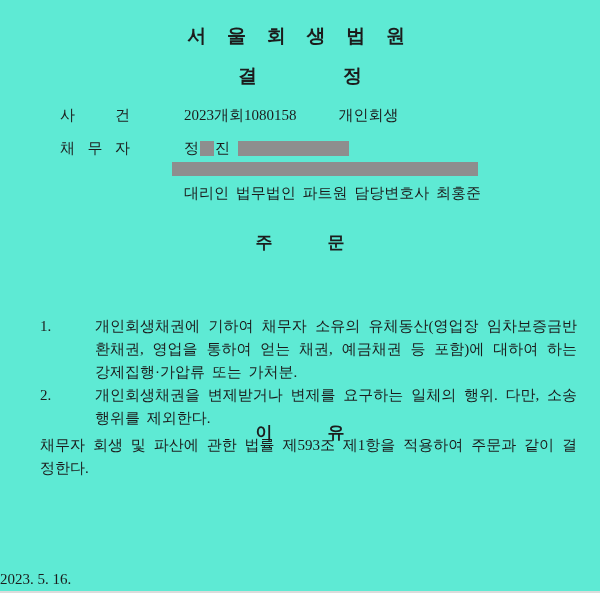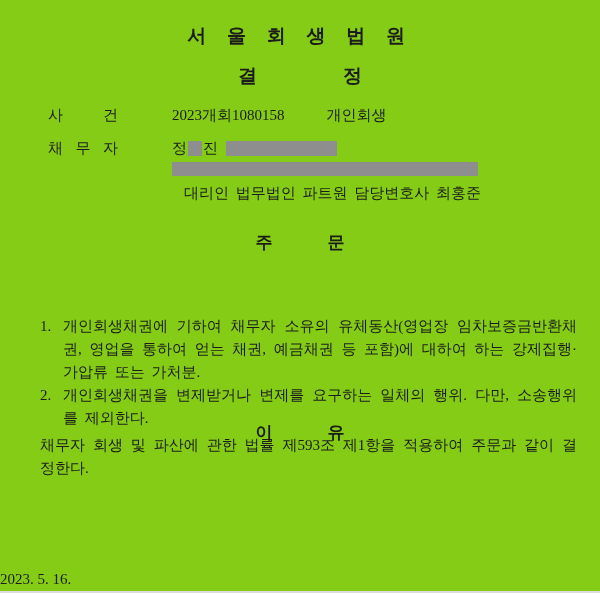--- a/index.html
+++ b/index.html
@@ -1,43 +1,43 @@
 <!DOCTYPE html>
 <html><head>
 <meta charset="utf-8">
 <style>
   html, body { margin: 0; padding: 0; background: #ffffff; }
   .page {
     position: relative;
     width: 600px;
     height: 593px;
-    background: #84cc16;
+    background: #5eead4;
     color: #1c1c1c;
     font-family: "Liberation Serif", serif;
     font-size: 15px;
     overflow: hidden;
   }
   .court-title {
     position: absolute;
     top: 23px; left: 0; width: 100%;
     text-align: center;
     font-size: 19px;
     font-weight: 700;
     letter-spacing: 8px;
   }
   .doc-type {
     position: absolute;
     top: 63px; left: 0; width: 100%;
     display: flex; justify-content: center; gap: 86px;
     font-size: 19px; font-weight: 700;
   }
-  .row { position: absolute; left: 0; right: 0; height: 17px; }
+  .row { position: absolute; left: 12px; right: 0; height: 17px; }
   .row-case   { top: 106px; }
   .row-debtor { top: 139px; }
-  .row-rep    { top: 184px; margin-left: 12px; }
+  .row-rep    { top: 184px; }
   .case-label {
     position: absolute; left: 48px; width: 70px;
     text-align: justify; text-align-last: justify;
   }
   .case-value { position: absolute; left: 172px; white-space: nowrap; }
   .case-type { margin-left: 42px; }
   .debtor-value { display: flex; align-items: center; }
   .redact { background: #8e8e8e; display: inline-block; }
   .redact-sm { width: 14px;  height: 15px; margin: 0 1px; }
   .redact-md { width: 111px; height: 15px; margin-left: 8px; }
@@ -56,21 +56,21 @@
   .para {
     position: absolute; left: 40px; right: 23px;
     line-height: 23px; word-spacing: 4px;
     text-align: justify;
   }
   .para-order { top: 250px; }
   .para-reason { top: 434px; text-align-last: justify; }
   .order-list { position: absolute; left: 40px; right: 23px; top: 315px; }
   .order-item { display: flex; line-height: 23px; }
   .item-num { flex: none; width: 23px; }
-  .item-text { flex: 1; text-align: justify; word-spacing: 3px; }
+  .item-text { flex: 1; text-align: justify; word-spacing: 3px; margin-left: 32px; }
   .decision-date {
     position: absolute; top: 571px; left: 0; width: 540px;
     text-align: left;
   }
   .bottom-edge {
     position: absolute; bottom: 0; left: 0; right: 0;
     height: 2px; background: #dcdcdc;
   }
 </style>
 </head>

